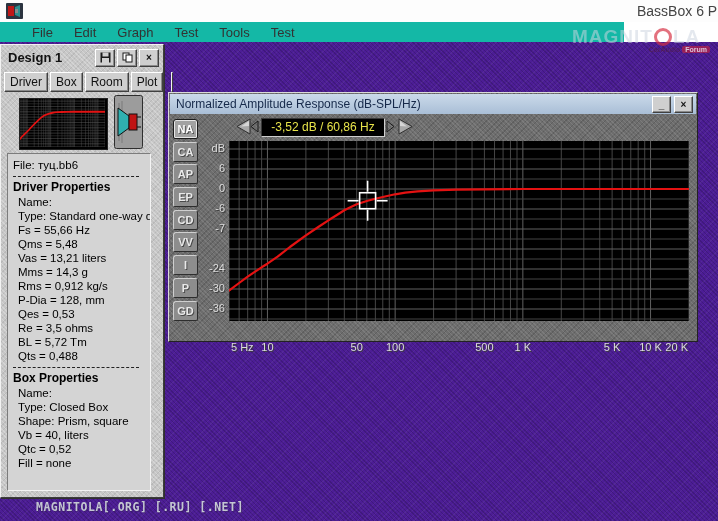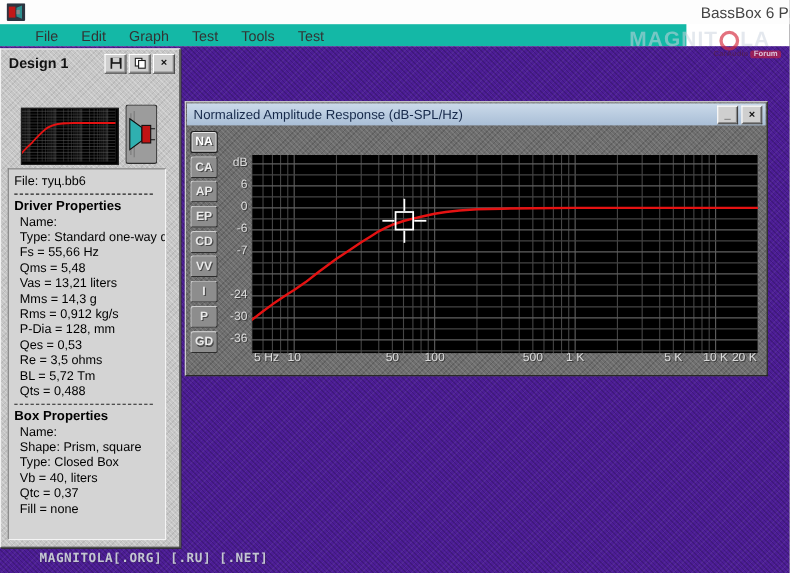--- a/index.html
+++ b/index.html
@@ -72,21 +72,21 @@
      color:#e8e44a;font-size:12px;text-align:center;line-height:17px;white-space:nowrap;}
   .side-col{position:absolute;left:4px;top:26px;width:25px;display:flex;flex-direction:column;gap:2.7px;}
   .side-btn{height:18px;background:#8d8d8d;border-top:1px solid #cfcfcf;border-left:1px solid #cfcfcf;
      border-right:1px solid #2d2d2d;border-bottom:1px solid #2d2d2d;border-radius:3px 3px 2px 2px;
      color:#e9e9e9;font-size:11px;font-weight:bold;text-align:center;line-height:18px;cursor:pointer;
      text-shadow:1px 1px 0 #4a4a4a;}
   .side-btn.active{background:#a2a2a2;color:#fff;border:1px solid #1c1c1c;box-shadow:0 0 0 1px #e6e6e6 inset;}
   .plot{position:absolute;left:60px;top:48px;width:460px;height:180px;background:#000;cursor:crosshair;}
   .ytick{position:absolute;width:28px;text-align:right;font-size:11px;color:#dcdcdc;
      text-shadow:1px 1px 0 #3c3c3c;left:28px;}
-  .xtick{position:absolute;top:226px;font-size:11px;color:#dcdcdc;text-shadow:1px 1px 0 #3c3c3c;white-space:nowrap;}
+  .xtick{position:absolute;top:248px;font-size:11px;color:#dcdcdc;text-shadow:1px 1px 0 #3c3c3c;white-space:nowrap;}
 
   
   .wm-top{position:absolute;left:572px;top:26px;width:138px;z-index:50;pointer-events:none;opacity:.85;}
   .wm-top-line{display:flex;align-items:center;font-size:19px;font-weight:bold;
      color:rgba(205,213,224,.62);letter-spacing:1px;font-family:"Liberation Sans",sans-serif;}
   .wm-ring{display:inline-block;width:12px;height:12px;border:3px solid rgba(214,46,66,.8);
      border-radius:50%;margin:0 1px;}
   .wm-sub{display:flex;justify-content:flex-end;align-items:center;gap:2px;margin-top:-2px;}
   .wm-sub-txt{font-size:7px;color:rgba(90,30,40,.55);font-weight:bold;}
   .wm-chip{font-size:7px;color:rgba(255,255,255,.85);background:rgba(205,35,55,.7);
@@ -136,20 +136,27 @@
           <svg width="11" height="11" viewBox="0 0 11 11">
             <rect x="1" y="1" width="6" height="7" fill="#fff" stroke="#1a1a1a"></rect>
             <rect x="4" y="3" width="6" height="7" fill="#fff" stroke="#1a1a1a"></rect>
           </svg>
         </span>
         <span class="dp-btn btn95">
           <span>×</span>
         </span>
       </div>
 
+      <div class="dp-tabs">
+          <button class="tab95 btn95">Driver</button>
+          <button class="tab95 btn95">Box</button>
+          <button class="tab95 btn95">Room</button>
+          <button class="tab95 btn95">Plot</button>
+          <span class="swatch bev-out" style="background: rgb(224, 16, 16);"></span>
+        </div>
 
       <div class="dp-thumb">
         <svg id="thumb-svg" width="85" height="48" viewBox="0 0 460 180" preserveAspectRatio="none">
             <rect x="0" y="0" width="460" height="180" fill="#000"></rect>
             <g>
               <line x1="0" y1="0" x2="0" y2="180" stroke="#454545" stroke-width="2.2"></line>
               <line x1="10.111817479330572" y1="0" x2="10.111817479330572" y2="180" stroke="#454545" stroke-width="2.2"></line>
               <line x1="18.661237340249862" y1="0" x2="18.661237340249862" y2="180" stroke="#454545" stroke-width="2.2"></line>
               <line x1="26.06708168319798" y1="0" x2="26.06708168319798" y2="180" stroke="#454545" stroke-width="2.2"></line>
               <line x1="32.59949935043416" y1="0" x2="32.59949935043416" y2="180" stroke="#454545" stroke-width="2.2"></line>
@@ -230,40 +237,57 @@
             <div class="prop-line">P-Dia =  128, mm</div>
             <div class="prop-line">Qes =  0,53</div>
             <div class="prop-line">Re =  3,5 ohms</div>
             <div class="prop-line">BL =  5,72 Tm</div>
             <div class="prop-line">Qts =  0,488</div>
           </div>
         <div class="sep"></div>
         <div class="sect-head">Box Properties</div>
         <div id="box-lines">
             <div class="prop-line">Name:</div>
+            <div class="prop-line">Type: Closed Box</div>
             <div class="prop-line">Shape: Prism, square</div>
-            <div class="prop-line">Type: Closed Box</div>
             <div class="prop-line">Vb =  40, liters</div>
-            <div class="prop-line">Qtc =  0,37</div>
+            <div class="prop-line">Qtc =  0,52</div>
             <div class="prop-line">Fill = none</div>
           </div>
       </div>
     </div>
 
     <div class="graph-window darktex">
       <div class="gw-titlebar">
         <span class="gw-title">Normalized Amplitude Response (dB-SPL/Hz)</span>
         <span class="gw-btn btn95">
           <span>_</span>
         </span>
         <span class="gw-btn btn95">
           <span>×</span>
         </span>
       </div>
 
+      <div class="readout-row">
+        <svg class="ro-arrow" style="left:66px" viewBox="0 0 17 17">
+          <polygon points="15,1 15,16 2,8.5" fill="#a8a8a8" stroke="#2e2e2e"></polygon>
+          <polygon points="14,3 14,8 6,8.5" fill="#d6d6d6" stroke="none"></polygon>
+        </svg>
+        <svg class="ro-arrow" style="left:80px;width:11px" viewBox="0 0 11 17">
+          <polygon points="9,3 9,14 2,8.5" fill="none" stroke="#1a1a1a"></polygon>
+        </svg>
+        <div class="ro-display">-3,52 dB / 60,86 Hz</div>
+        <svg class="ro-arrow" style="left:216px;width:11px" viewBox="0 0 11 17">
+          <polygon points="2,3 2,14 9,8.5" fill="none" stroke="#1a1a1a"></polygon>
+        </svg>
+        <svg class="ro-arrow" style="left:228px" viewBox="0 0 17 17">
+          <polygon points="2,1 2,16 15,8.5" fill="#a8a8a8" stroke="#2e2e2e"></polygon>
+          <polygon points="3,3 3,8 10,8.5" fill="#d6d6d6" stroke="none"></polygon>
+        </svg>
+      </div>
 
       <div class="side-col">
           <div class="side-btn active">NA</div>
           <div class="side-btn">CA</div>
           <div class="side-btn">AP</div>
           <div class="side-btn">EP</div>
           <div class="side-btn">CD</div>
           <div class="side-btn">VV</div>
           <div class="side-btn">I</div>
           <div class="side-btn">P</div>

